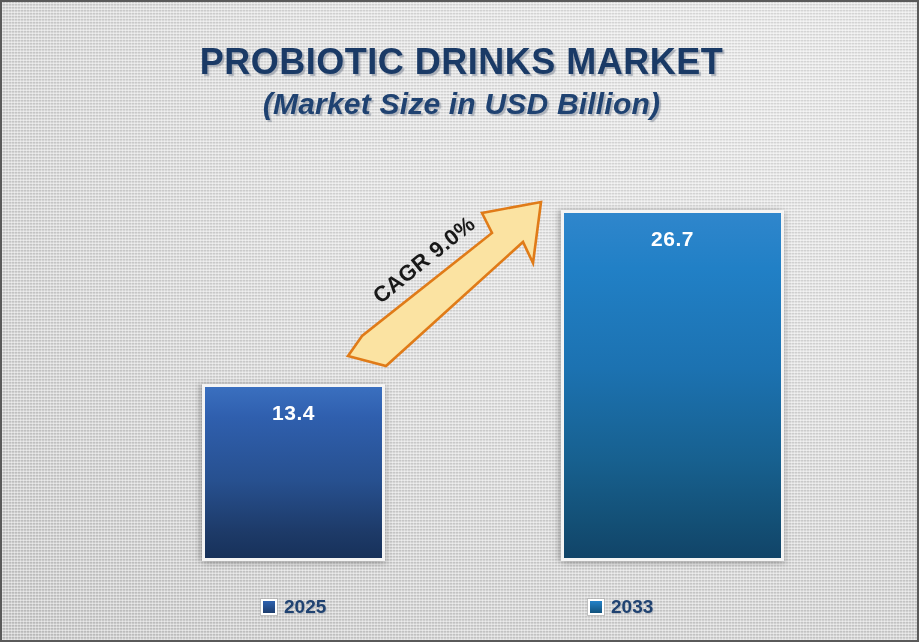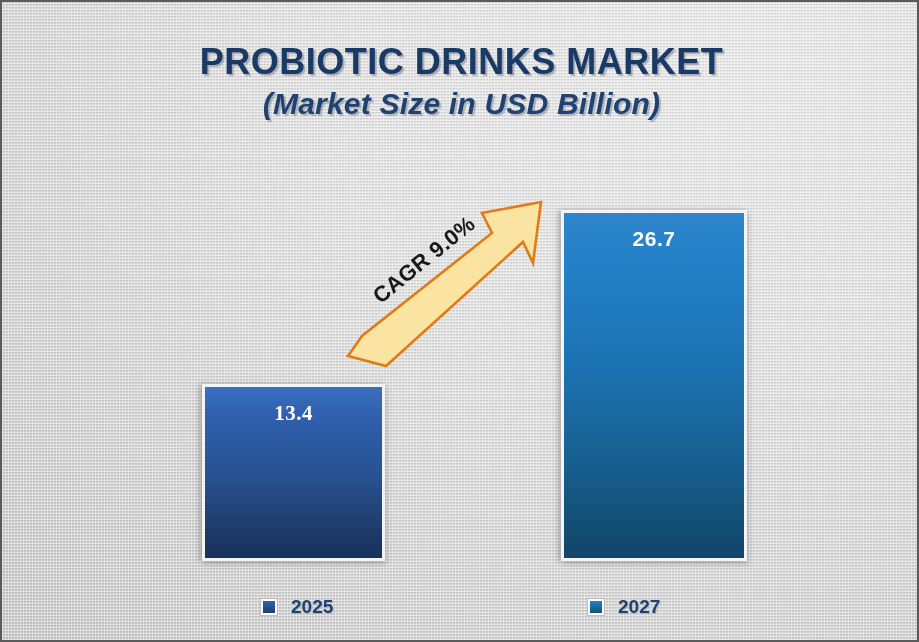--- a/index.html
+++ b/index.html
@@ -80,26 +80,25 @@
     box-sizing: border-box;
     border: 3px solid #f4f4f4;
     box-shadow: -3px 0 5px rgba(90,90,90,0.35), 2px 3px 5px rgba(90,90,90,0.25);
   }
   #bar-2025 {
     left: 200px;
     top: 382px;
     width: 183px;
     height: 177px;
     background: linear-gradient(to bottom, #3a6fbf 0%, #2f5fae 18%, #27508f 55%, #1d3a68 85%, #17315a 100%);
-    font-family: Liberation Serif, serif;
   }
   #bar-2033 {
     left: 559px;
     top: 208px;
-    width: 186px;
+    width: 223px;
     height: 351px;
     background: linear-gradient(to bottom, #2f86cc 0%, #2180c6 16%, #1c72b1 45%, #17608f 72%, #134f75 90%, #114468 100%);
   }
   .bar-value {
     position: absolute;
     left: 0;
     width: 100%;
     text-align: center;
     top: 14px;
     color: #ffffff;
@@ -128,21 +127,21 @@
     color: #181818;
     white-space: nowrap;
     letter-spacing: 0.3px;
   }
 
   
   .legend-entry {
     position: absolute;
     display: flex;
     align-items: center;
-    gap: 14px;
+    gap: 7px;
   }
   #legend-2025 { left: 259px; top: 594px; }
   #legend-2033 { left: 586px; top: 594px; }
   .legend-swatch {
     width: 16px;
     height: 16px;
     box-sizing: border-box;
     border: 2px solid #ffffff;
     box-shadow: 0 0 0 1px rgba(170,170,170,0.6);
   }
@@ -185,17 +184,17 @@
       <span class="cagr-label">CAGR 9.0%</span>
     </div>
 
     <div class="legend-entry" id="legend-2025">
       <span class="legend-swatch"></span>
       <span class="legend-label">2025</span>
     </div>
 
     <div class="legend-entry" id="legend-2033">
       <span class="legend-swatch"></span>
-      <span class="legend-label">2027</span>
+      <span class="legend-label">2033</span>
     </div>
 
   </div>
 </div>
 
 </body></html>

